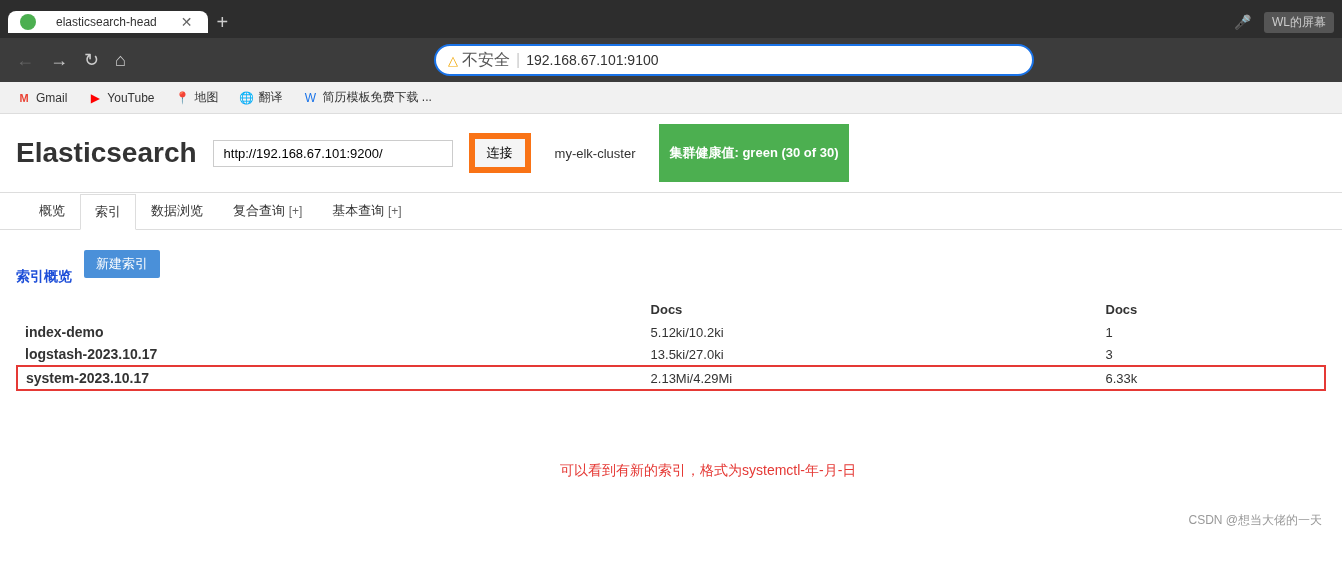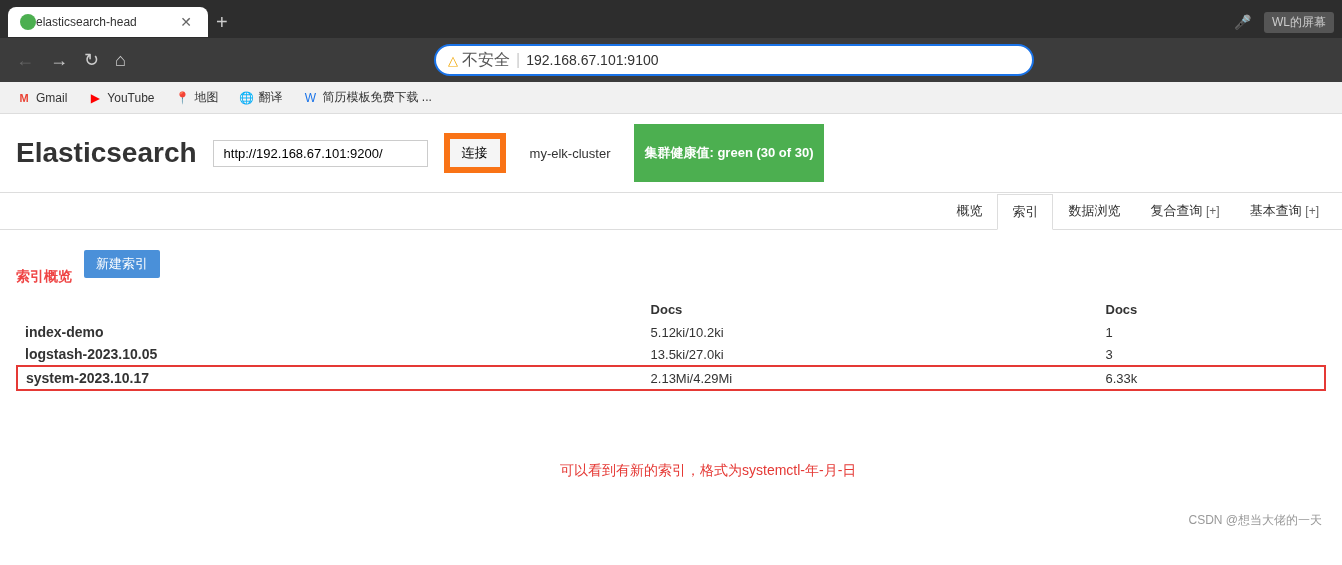--- a/index.html
+++ b/index.html
@@ -3,21 +3,21 @@
   <meta charset="utf-8">
   <style>
     * { margin: 0; padding: 0; box-sizing: border-box; }
     body { font-family: Arial, sans-serif; background: #fff; width: 1342px; min-height: 565px; overflow-x: hidden; }
 
     
     .browser-chrome { background: #2d2d2d; width: 100%; }
 
     
     .tab-bar { display: flex; align-items: center; background: #2d2d2d; padding: 6px 8px 0 8px; height: 38px; }
-    .tab { display: flex; align-items: center; background: #fff; border-radius: 8px 8px 0 0; padding: 0 12px; height: 30px; min-width: 200px; max-width: 240px; font-size: 13px; color: #333; gap: 0; }
+    .tab { display: flex; align-items: center; background: #fff; border-radius: 8px 8px 0 0; padding: 0 12px; height: 22px; min-width: 200px; max-width: 240px; font-size: 13px; color: #333; gap: 20px; }
     .tab-favicon { width: 16px; height: 16px; border-radius: 50%; background: #4CAF50; display: flex; align-items: center; justify-content: center; }
     .tab-title { flex: 1; font-size: 12px; color: #333; white-space: nowrap; overflow: hidden; text-overflow: ellipsis; }
     .tab-close { font-size: 14px; color: #666; cursor: pointer; padding: 2px 4px; border-radius: 50%; }
     .new-tab-btn { color: #ccc; font-size: 20px; margin-left: 8px; cursor: pointer; background: none; border: none; }
     .window-controls { margin-left: auto; display: flex; align-items: center; gap: 4px; }
     .mic-icon { color: #ccc; font-size: 14px; margin-right: 8px; }
     .screen-label { color: #ccc; font-size: 12px; background: #555; padding: 2px 8px; border-radius: 3px; }
 
     
     .address-bar-row { display: flex; align-items: center; background: #3c3c3c; padding: 6px 12px; height: 44px; gap: 8px; }
@@ -38,35 +38,35 @@
     .maps-icon { color: #4285F4; }
     .translate-icon { color: #4285F4; }
     .resume-icon { color: #1A73E8; }
 
     
     .page-content { background: #fff; padding: 0; }
 
     
     .es-header { display: flex; align-items: center; padding: 10px 16px; border-bottom: 1px solid #ddd; gap: 16px; }
     .es-logo { font-size: 28px; font-weight: bold; color: #333; font-family: Arial, sans-serif; }
-    .es-url-input { border: 1px solid #ccc; padding: 5px 10px; font-size: 13px; width: 215px; }
+    .es-url-input { border: 1px solid #ccc; padding: 5px 10px; font-size: 13px; width: 240px; }
     .es-connect-btn { background: #f5f5f5; border: 6px solid #f97316; padding: 5px 12px; font-size: 13px; cursor: pointer; }
     .es-cluster-name { font-size: 13px; font-weight: normal; color: #333; margin-left: 8px; }
     .es-health-badge { background: #4CAF50; color: #fff; font-size: 13px; font-weight: bold; padding: 20px 10px; margin-left: 8px; }
 
     
-    .nav-tabs { display: flex; align-items: center; border-bottom: 1px solid #ddd; padding: 0 8px; justify-content: flex-end; }
+    .nav-tabs { display: flex; align-items: center; border-bottom: 1px solid #ddd; padding: 0 24px; }
     .nav-tab { padding: 8px 14px; font-size: 13px; color: #333; cursor: pointer; border: 1px solid transparent; }
     .nav-tab.active { background: #fff; border: 1px solid #ddd; border-bottom: 1px solid #fff; margin-bottom: -1px; }
     .nav-tab-plus { color: #666; font-size: 12px; }
 
     
     .index-section { padding: 12px 16px; }
     .index-header { display: flex; align-items: center; gap: 12px; margin-bottom: 12px; }
-    .index-title { font-size: 14px; font-weight: bold; color: #ef4444; margin-top: 26px; }
+    .index-title { font-size: 14px; font-weight: bold; color: #1d4ed8; margin-top: 26px; }
     .new-index-btn { background: #4A90D9; color: #fff; border: none; padding: 5px 12px; font-size: 13px; cursor: pointer; border-radius: 2px; }
 
     
     .index-table { width: 100%; border-collapse: collapse; }
     .index-table th { text-align: left; font-size: 13px; font-weight: bold; color: #333; padding: 4px 8px; }
     .index-table td { font-size: 13px; color: #333; padding: 3px 8px; vertical-align: middle; margin-top: 36px; }
     .index-name { font-weight: bold; font-size: 14px; }
 
     
     .annotation-text { color: #e53935; font-size: 14px; position: absolute; top: 462px; left: 560px; }
@@ -184,21 +184,21 @@
         <tbody>
           <tr>
             <td>
               <span class="index-name">index-demo</span>
             </td>
             <td>5.12ki/10.2ki</td>
             <td>1</td>
           </tr>
           <tr>
             <td>
-              <span class="index-name">logstash-2023.10.05</span>
+              <span class="index-name">logstash-2023.10.17</span>
             </td>
             <td>13.5ki/27.0ki</td>
             <td>3</td>
           </tr>
           <tr style="border: 2px solid #e53935;">
             <td>
               <span class="index-name">system-2023.10.17</span>
             </td>
             <td>2.13Mi/4.29Mi</td>
             <td>6.33k</td>

